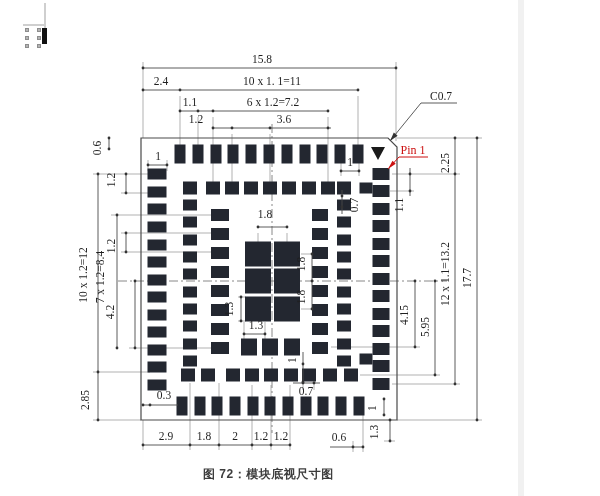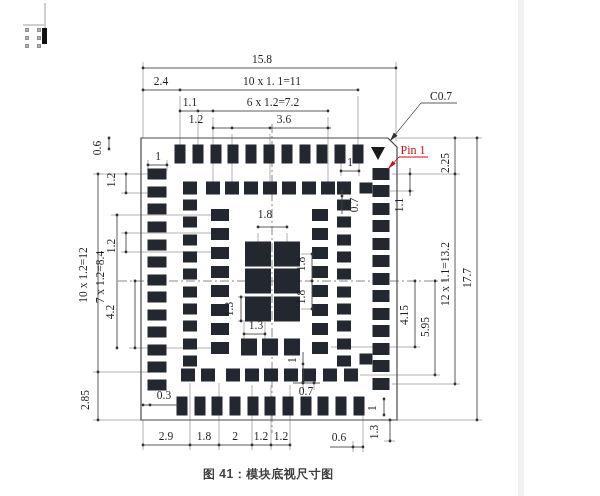--- a/index.html
+++ b/index.html
@@ -341,14 +341,14 @@
       <line x1="421" y1="103" x2="457" y2="103" stroke="#4a4a4a" stroke-width="0.9"></line>
       <line x1="421" y1="103" x2="390" y2="141" stroke="#4a4a4a" stroke-width="0.9"></line>
       <polygon points="390,141 397.6,135.7 393.8,132.5" fill="#333"></polygon>
       <text x="441" y="100" fill="#1f1f1f" font-size="11.5" text-anchor="middle">C0.7</text>
       <line x1="428" y1="157" x2="399" y2="157" stroke="#cc1111" stroke-width="1"></line>
       <line x1="399" y1="157" x2="388" y2="169" stroke="#cc1111" stroke-width="1"></line>
       <polygon points="388,169 395.7,163.8 392.5,160.8" fill="#cc1111"></polygon>
       <text x="413" y="154" fill="#cc1111" font-size="12" text-anchor="middle">Pin 1</text>
     </svg>
 
-  <div id="caption">图 41：模块底视尺寸图</div>
+  <div id="caption">图 72：模块底视尺寸图</div>
 </div>
 
 </body></html>

